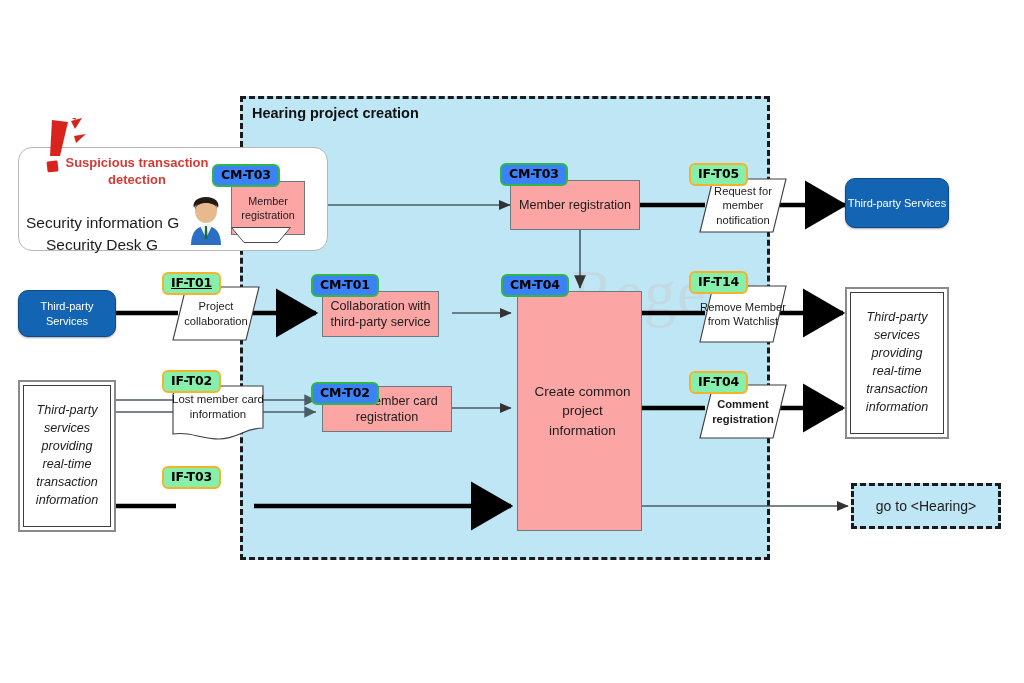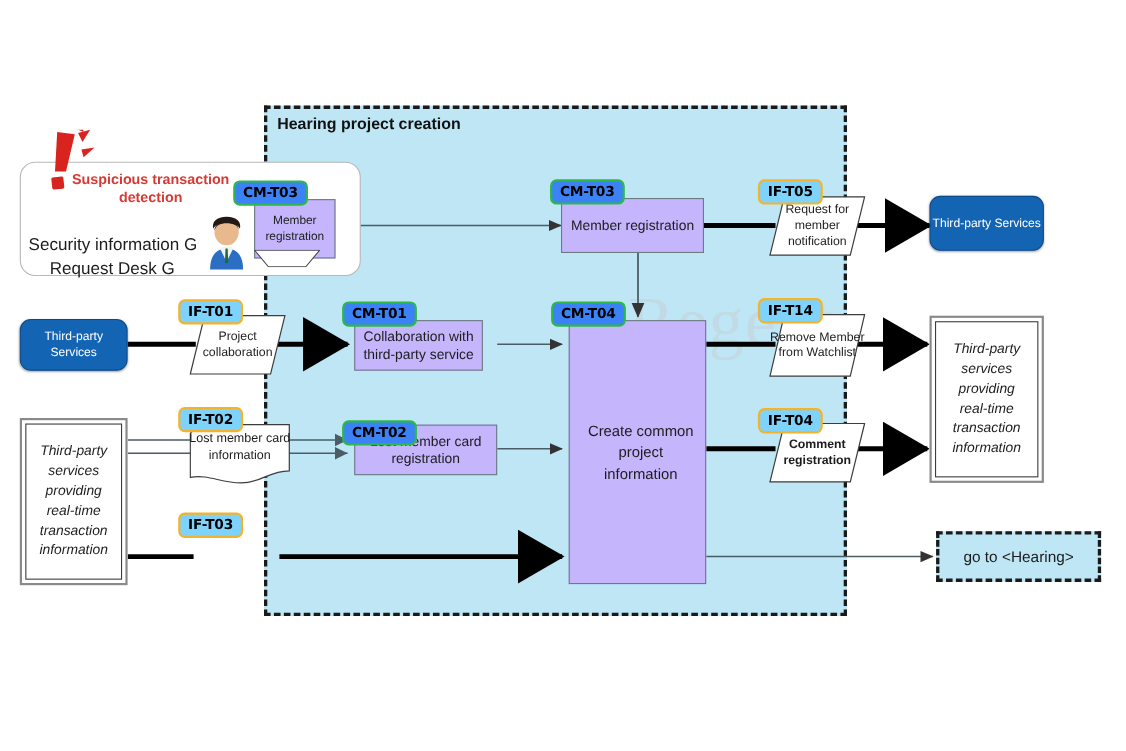--- a/index.html
+++ b/index.html
@@ -71,25 +71,25 @@
     letter-spacing: -0.2px;
     color: #000;
     background: #fbfbd8;
     border-radius: 6px;
     padding: 2px 7px 3px 7px;
     line-height: 1.1;
     white-space: nowrap;
     text-align: center;
   }
   .badge.green { border: 2.5px solid #2eb84a; background: #3b82f6; }
-  .badge.amber { border: 2.5px solid #f5b32b; background: #7dd3fc; }
+  .badge.amber { border: 2.5px solid #f5b32b; background: #86efac; }
 
   
   .task-box {
-    background: #c4b5fd;
+    background: #fca5a5;
     border: 1px solid #6b7b82;
     display: flex;
     align-items: center;
     justify-content: center;
     text-align: center;
     font-size: 12.6px;
     color: #1c1c1c;
     line-height: 1.3;
     padding: 3px 6px;
   }
@@ -256,21 +256,21 @@
       <path d="M31 -1 L36 -8 L38 2 Z" fill="#d8231f"></path>
     </svg>
   </div>
 
   <div class="abs alert-label" style="left:62px; top:155px; width:150px;">
     <span>Suspicious transaction detection</span>
   </div>
 
   <div class="abs actor-label" style="left:26px; top:212px; width:152px;">
     <div>Security information G</div>
-    <div>Request Desk G</div>
+    <div>Security Desk G</div>
   </div>
 
   <div class="abs icon-person" style="left:185px; top:195px; width:42px; height:52px;">
     <svg width="42" height="52" viewBox="0 0 42 52">
       <path d="M6 50 C6 36 13 31 21 31 C29 31 36 36 36 50 Z" fill="#2a6fc4"></path>
       <path d="M15 31 L21 43 L27 31 L24 29 L18 29 Z" fill="#f2f2f2"></path>
       <path d="M20 31 L22 31 L22.5 44 L19.5 44 Z" fill="#1d6b3a"></path>
       <ellipse cx="21" cy="16" rx="11" ry="12" fill="#e7b98c"></ellipse>
       <path d="M10 15 C9 4 33 3 32 15 C32 10 27 8 21 8 C15 8 11 10 10 15 Z" fill="#241a14"></path>
       <path d="M9 13 C7 7 12 2 21 2 C30 2 35 7 33 13 C31 6 11 6 9 13 Z" fill="#241a14"></path>
@@ -309,21 +309,21 @@
   <div class="abs ext-blue" style="left:18px; top:290px; width:98px; height:47px;">
     <span>Third-party Services</span>
   </div>
 
   <div class="para-wrap" style="left:172px; top:286px; width:88px; height:55px;">
     <svg width="88" height="55" viewBox="0 0 88 55">
       <path d="M14 1 L87 1 L74 54 L1 54 Z" fill="#ffffff" stroke="#3d3d3d" stroke-width="1.1"></path>
     </svg>
     <div class="para-text">Project collaboration</div>
   </div>
-  <div class="abs badge amber" style="left:162px; top:272px;">IF-T01</div>
+  <div class="abs badge amber" style="left:162px; top:272px;text-decoration:underline;">IF-T01</div>
 
   <div class="abs task-box" style="left:322px; top:291px; width:117px; height:46px;">
     <span>Collaboration with third-party service</span>
   </div>
   <div class="abs badge green" style="left:311px; top:274px;">CM-T01</div>
 
   <div class="abs task-box big" style="left:517px; top:291px; width:125px; height:240px;padding-left:12px;">
     <span>Create common project information</span>
   </div>
   <div class="abs badge green" style="left:501px; top:274px;">CM-T04</div>

